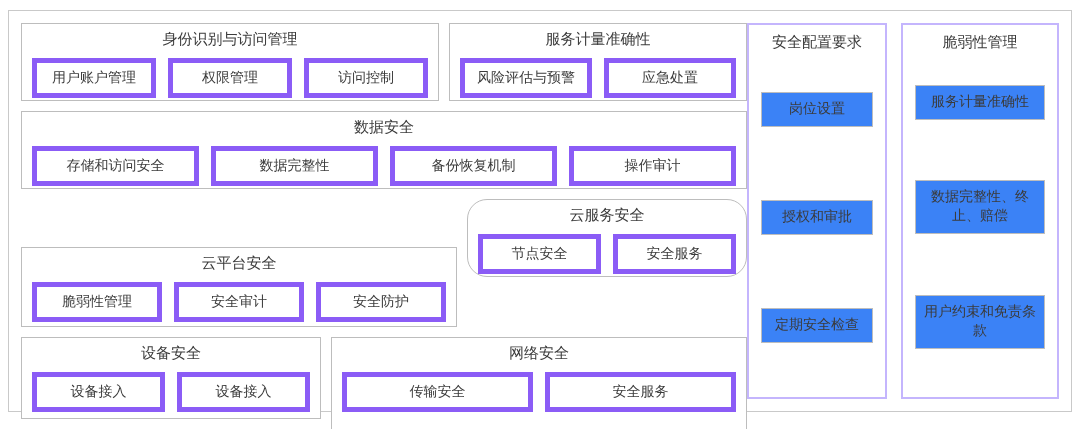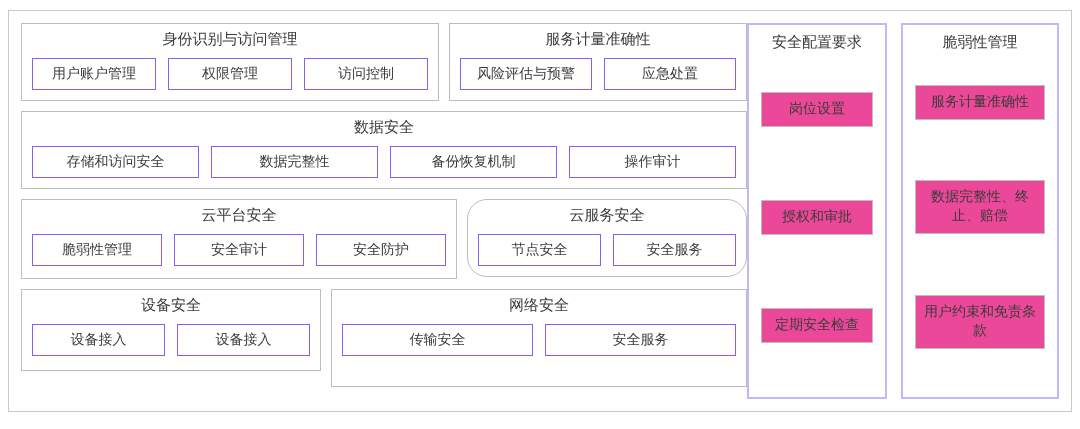--- a/index.html
+++ b/index.html
@@ -75,21 +75,21 @@
   .items-row {
     display: flex;
     flex-direction: row;
     justify-content: space-around;
     align-items: center;
     width: 100%;
     gap: 12px;
   }
 
   .item {
-    border: 1px solid #8b5cf6;
+    border: 5px solid #8b5cf6;
     box-sizing: border-box;
     background: #ffffff;
     font-size: 14px;
     line-height: 18px;
     color: #3b3b3b;
     text-align: center;
     display: flex;
     align-items: center;
     justify-content: center;
     padding: 6px 0;
@@ -103,21 +103,21 @@
     display: flex;
     flex-direction: row;
     gap: 10px;
   }
 
   .g-iam       { flex: 0 0 418px; height: 78px; }
   .g-incident  { flex: 1 1 auto;  height: 78px; }
 
   .g-data      { width: 100%; height: 78px; }
 
-  .g-cloudplat { flex: 0 0 436px; height: 80px; }
+  .g-cloudplat { flex: 0 0 436px; height: 80px; margin-top: 48px; }
   .g-cloudsvc  { flex: 1 1 auto;  height: 78px; border-radius: 20px; }
 
   .g-device    { flex: 0 0 300px; height: 82px; }
   .g-network   { flex: 1 1 auto;  height: 98px; }
 
   
   .col {
     border: 2px solid #c4b5fd;
     box-sizing: border-box;
     background: #ffffff;
@@ -144,21 +144,21 @@
     align-items: stretch;
     width: 100%;
     flex: 1 1 auto;
     padding-bottom: 6px;
     box-sizing: border-box;
   }
 
   .col-item {
     border: 1px solid #bdbdbd;
     box-sizing: border-box;
-    background: #ec4899;
+    background: #3b82f6;
     font-size: 14px;
     line-height: 19px;
     color: #3b3b3b;
     text-align: center;
     display: flex;
     align-items: center;
     justify-content: center;
     padding: 7px 6px;
     min-height: 34px;
   }

